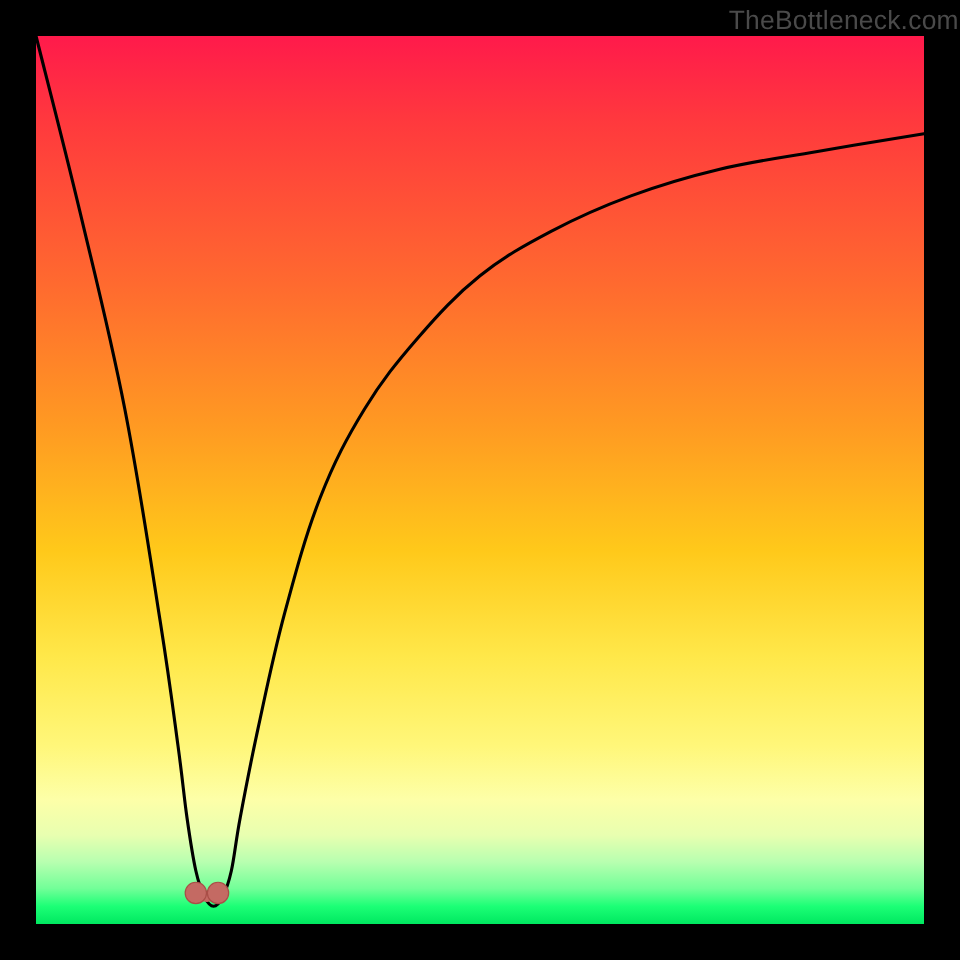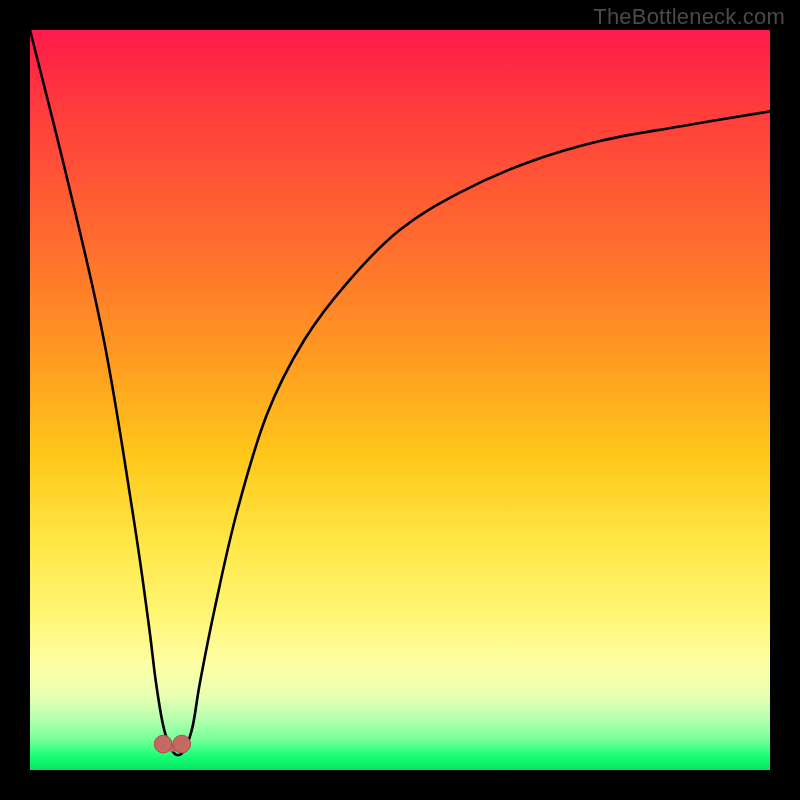--- a/index.html
+++ b/index.html
@@ -35,21 +35,21 @@
       #fdffa8 86%,
       #e8ffb0 90%,
       #b8ffb0 93%,
       #72ff98 96%,
       #1cff76 98%,
       #00e860 100%);
   }
   .watermark {
     position: absolute;
     top: 4px;
-    right: 15px;
+    right: 1px;
     color: #4a4a4a;
     font-size: 22px;
     font-weight: 400;
     letter-spacing: 0.2px;
     user-select: none;
   }
   svg.curve {
     position: absolute;
     left: 0;
     top: 0;

